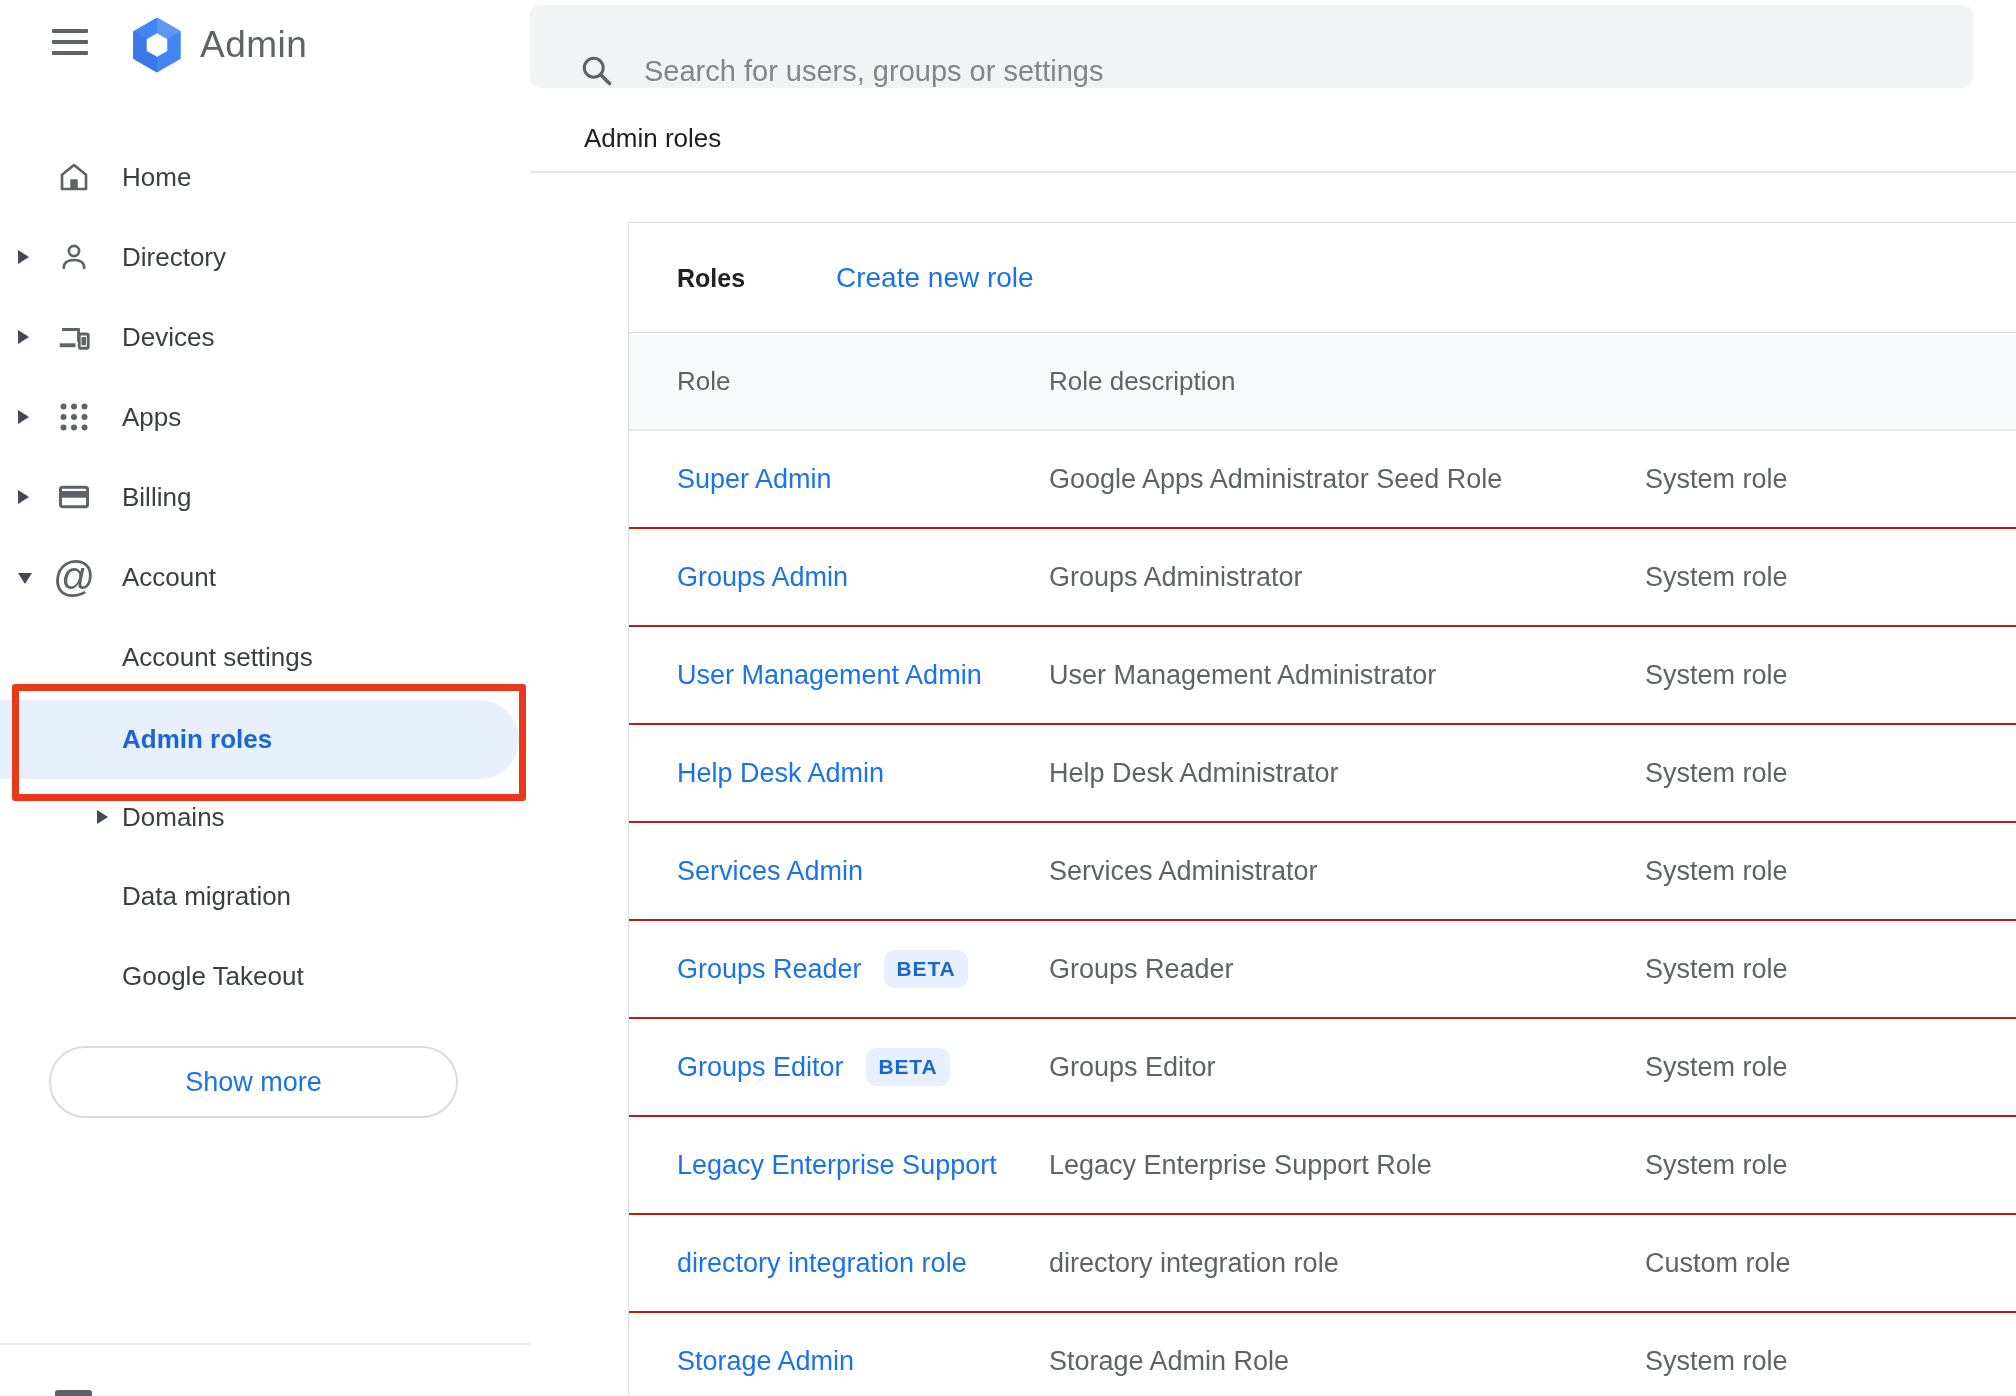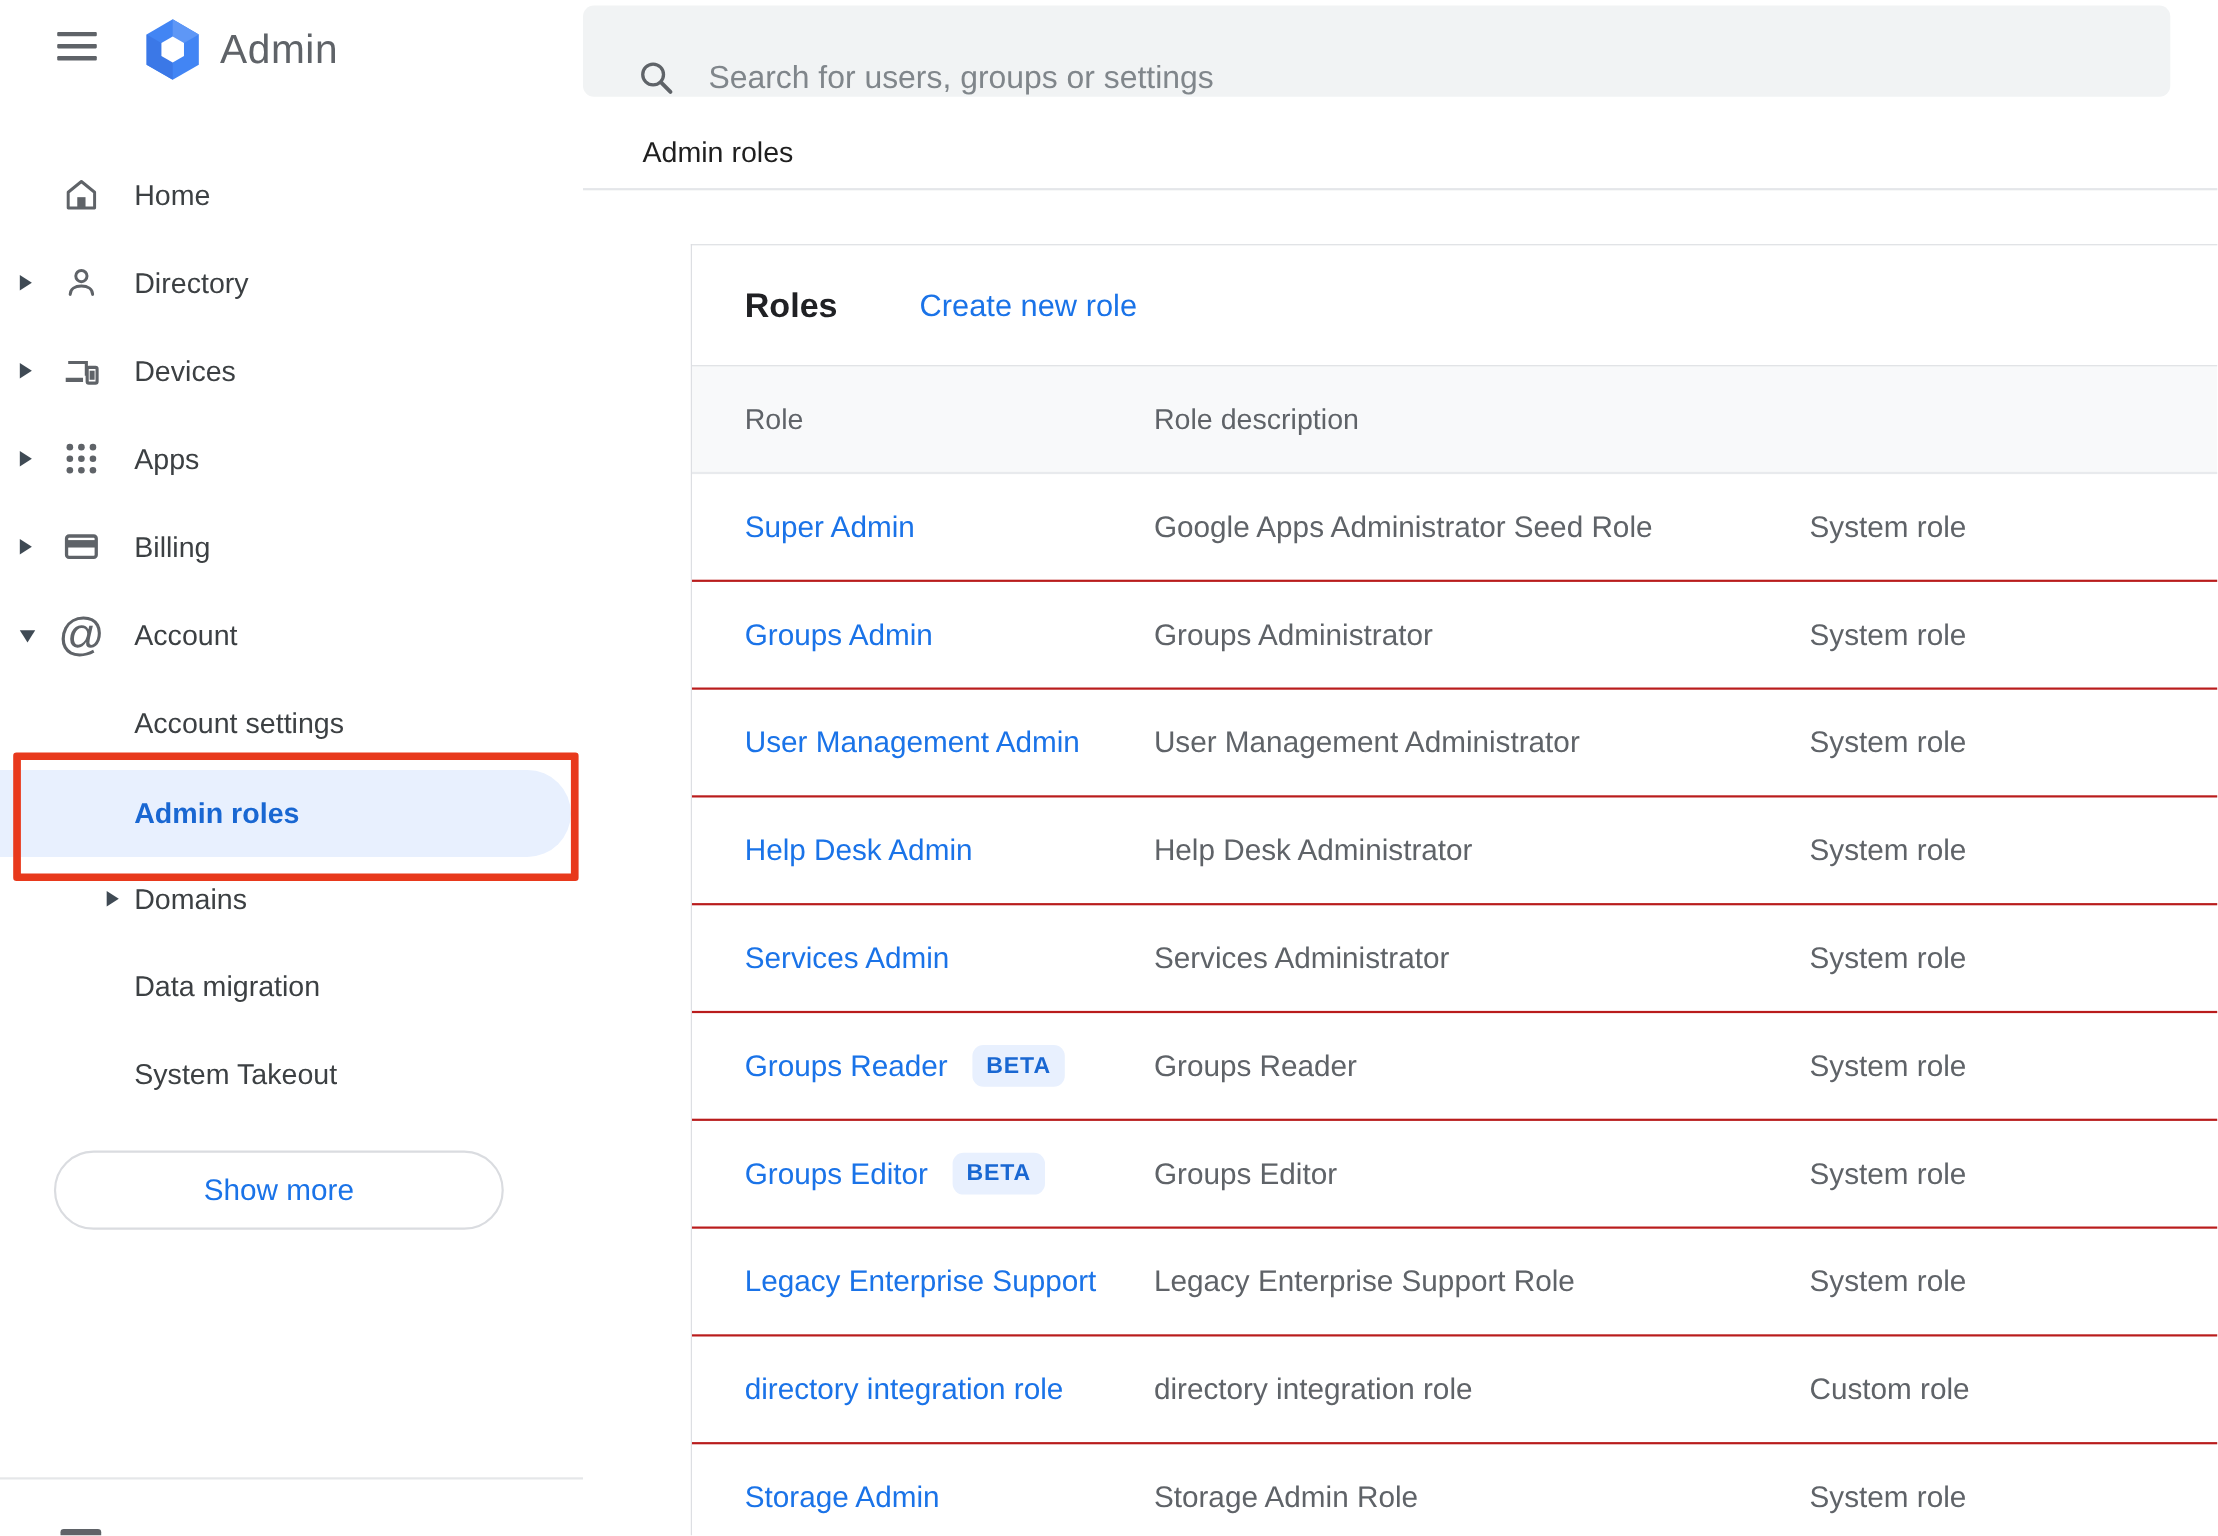--- a/index.html
+++ b/index.html
@@ -37,21 +37,21 @@
   .search-icon { margin-left:48px; width:36px; height:36px; flex:0 0 auto; }
   .searchbar input { margin-left:30px; flex:1; border:none; outline:none; background:transparent; font-size:29px; color:#3c4043; font-family:"Liberation Sans", sans-serif; }
   .searchbar input::placeholder { color:#80868b; opacity:1; }
 
   .page-title { position:absolute; left:584px; top:123px; font-size:26px; color:#1f1f1f; }
   .title-divider { position:absolute; left:530px; top:171px; width:1486px; height:2px; background:#e4e6e9; }
 
   
   .card { position:absolute; left:628px; top:222px; width:1388px; height:1174px; background:#fff; border-left:1px solid #dadce0; border-top:1px solid #dadce0; overflow:hidden; }
   .card-header { position:relative; height:110px; border-bottom:1px solid #dadce0; }
-  .card-title { position:absolute; left:48px; top:0; height:110px; display:flex; align-items:center; font-size:31px; font-weight:bold; color:#202124; }
+  .card-title { position:absolute; left:48px; top:0; height:110px; display:flex; align-items:center; font-size:25px; font-weight:bold; color:#202124; }
   .create-link { position:absolute; left:207px; top:0; height:110px; display:flex; align-items:center; font-size:28px; color:#1a73e8; text-decoration:none; cursor:pointer; }
 
   .row-grid { display:grid; grid-template-columns:420px 596px 1fr; align-items:center; }
   .thead { height:98px; background:#f8f9fa; border-bottom:2px solid #e8eaed; color:#5f6368; font-size:26px; }
   .thead .th:first-child { padding-left:48px; }
   .type-th { display:flex; align-items:center; gap:24px; }
   .help-badge { width:28px; height:28px; border-radius:50%; background:#7d8287; color:#fff; font-size:19px; font-weight:bold; display:flex; align-items:center; justify-content:center; cursor:pointer; }
 
   .trow { height:98px; border-bottom:2px solid #b91c1c; font-size:27px; }
   .td-role { padding-left:48px; display:flex; align-items:center; gap:22px; }
@@ -165,21 +165,21 @@
     <div class="nav-item" style="top:777px">
       <span class="nav-arrow arrow-right sub-arrow"></span>
       <span class="nav-label">Domains</span>
     </div>
 
     <div class="nav-item" style="top:856px">
       <span class="nav-label">Data migration</span>
     </div>
 
     <div class="nav-item" style="top:936px">
-      <span class="nav-label">System Takeout</span>
+      <span class="nav-label">Google Takeout</span>
     </div>
 
     <button class="show-more">Show more</button>
     <div class="sidebar-divider"></div>
     <div class="clipped-icon"></div>
   </aside>
 
   <main>
 
     <div class="searchbar">

